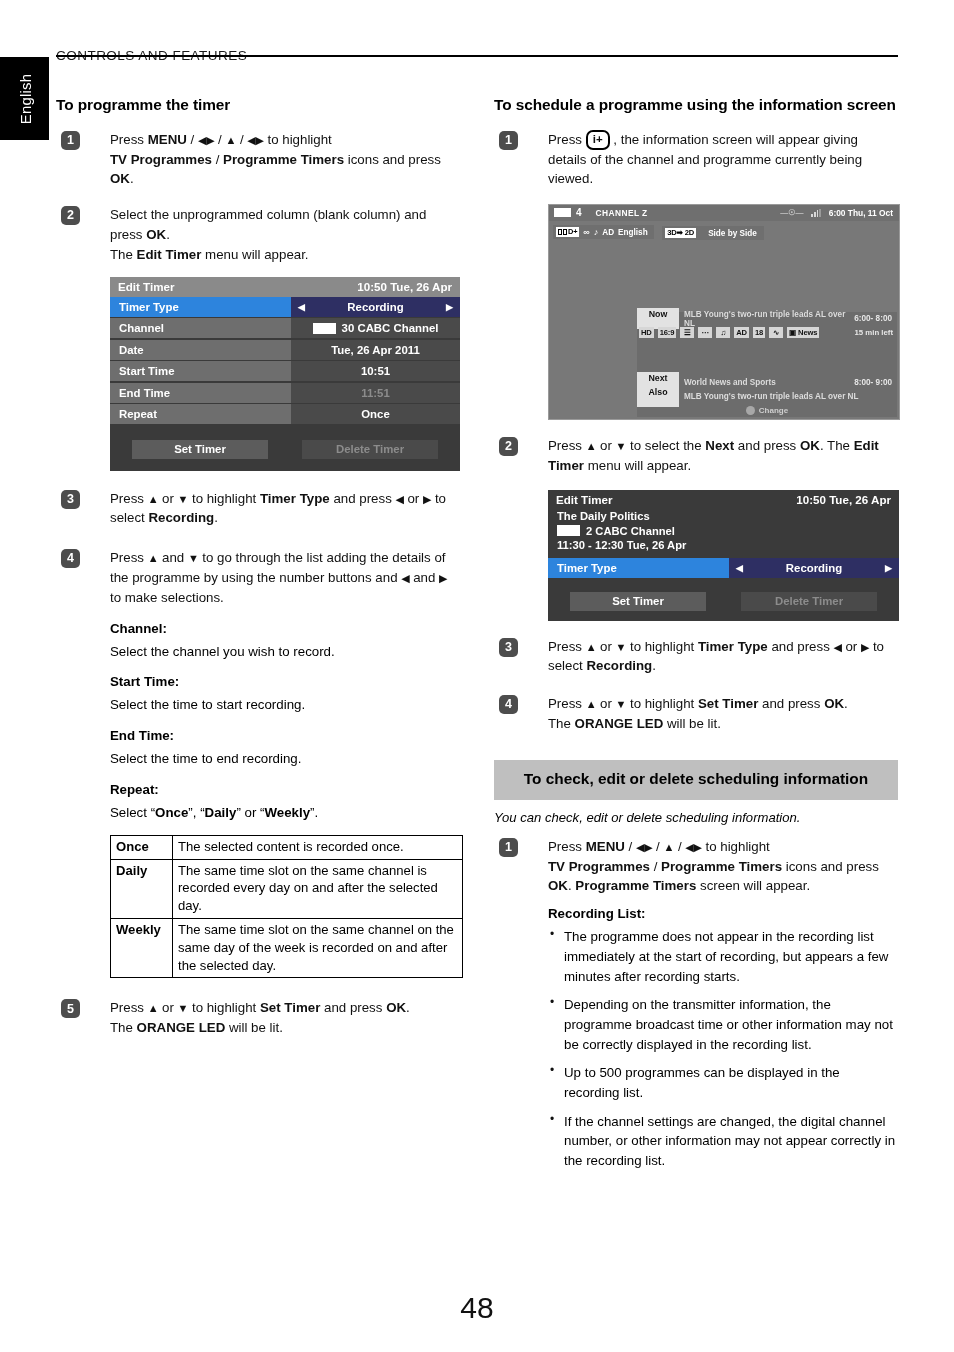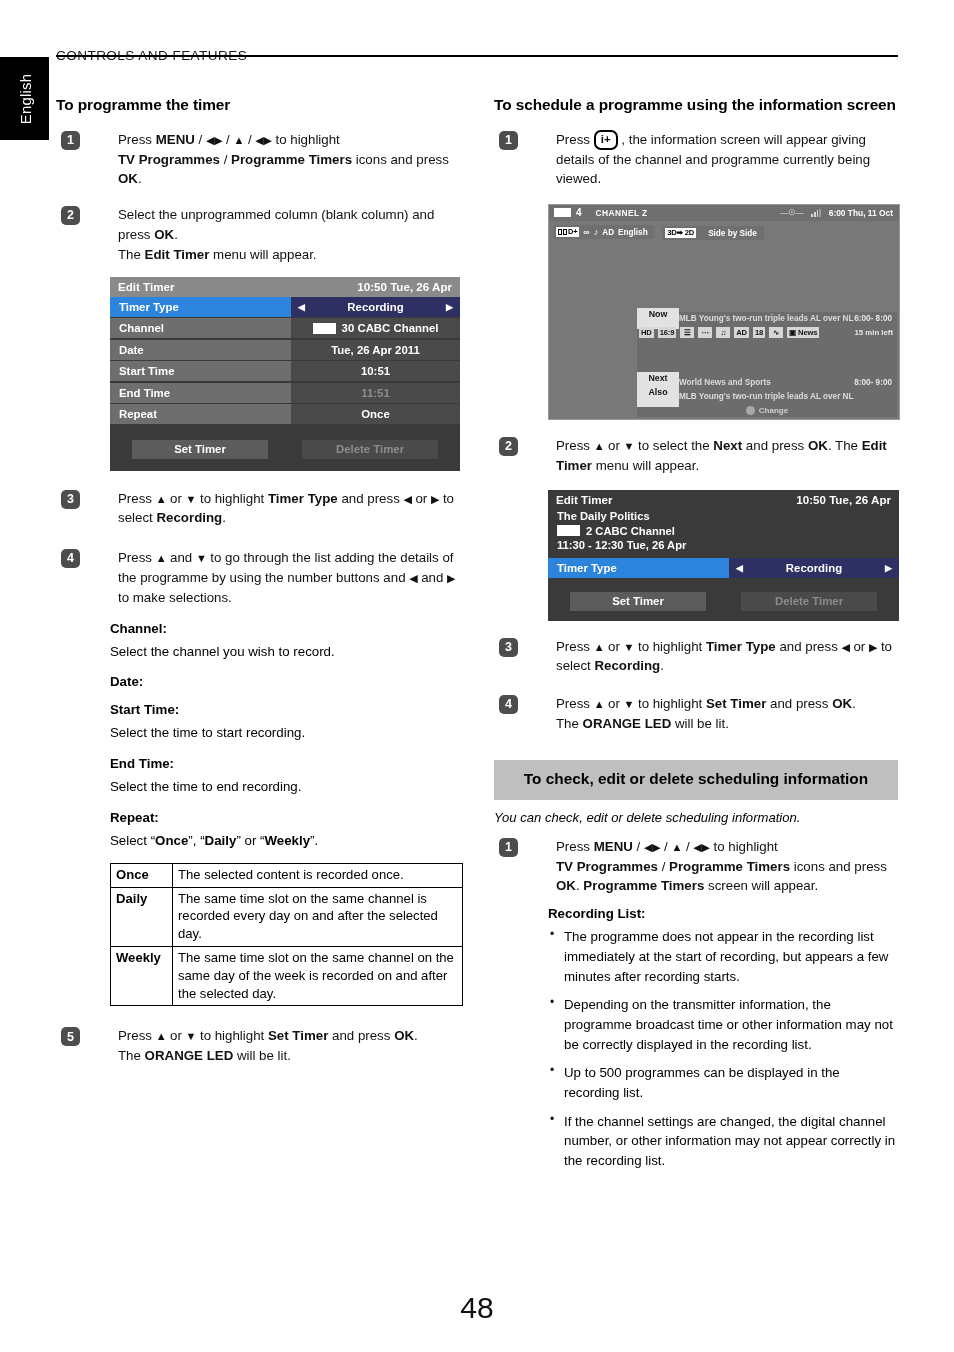--- a/index.html
+++ b/index.html
@@ -60,21 +60,21 @@
   
   .step { position: relative; padding-left: 54px; margin-bottom: 16px; }
   .step .num {
     position: absolute; left: 5px; top: 1px;
     width: 19px; height: 19px; border-radius: 5px;
     background: #4d4d4d; color: #fff;
     font-size: 12.5px; font-weight: bold;
     display: flex; align-items: center; justify-content: center;
     line-height: 1;
   }
-  .step .body { font-size: 13.3px; line-height: 1.49; color: #111; margin-left: 8px; }
+  .step .body { font-size: 13.3px; line-height: 1.49; color: #111; }
   .step .body b { font-weight: bold; }
   .sub-head { font-size: 13.3px; font-weight: bold; margin-top: 13px; margin-bottom: 6px; }
   .sub-body { font-size: 13.3px; line-height: 1.49; margin-bottom: 4px; }
   .indent { padding-left: 54px; }
 
   .arrow { font-size: 11px; letter-spacing: -0.02em; }
   .info-key {
     display: inline-block;
     border: 2px solid #000; border-radius: 7px;
     padding: 0px 5px 1px 5px;
@@ -235,20 +235,21 @@
   }
   .epg-line {
     display: flex; align-items: center; height: 13px;
     margin-bottom: 1px;
   }
   .epg-pill {
     width: 42px; text-align: center;
     background: #e2e2e2; color: #111;
     font-size: 8.8px; font-weight: bold;
     height: 21px; line-height: 13px;
+    margin-right: 5px;
   }
   .epg-txt { font-size: 8.2px; font-weight: bold; color: #dcdcdc; flex: 1; }
   .epg-time { font-size: 8.2px; font-weight: bold; color: #e6e6e6; padding-right: 5px; }
   .epg-icons {
     display: flex; align-items: center; gap: 4px;
     height: 13px; padding-left: 2px; margin-bottom: 1px;
   }
   .ic {
     background: #d6d6d6; color: #111;
     font-size: 7.6px; font-weight: bold;
@@ -369,21 +370,20 @@
 
     <div class="step" style="margin-bottom:6px">
       <div class="num">4</div>
       <div class="body">Press <span class="arrow">▲</span> and <span class="arrow">▼</span> to go through the list adding the details of the programme by using the number buttons and <span class="arrow">◀</span> and <span class="arrow">▶</span> to make selections.</div>
     </div>
 
     <div class="indent">
       <div class="sub-head">Channel:</div>
       <div class="sub-body">Select the channel you wish to record.</div>
 
-      <div class="sub-head">Date:</div>
 
       <div class="sub-head">Start Time:</div>
       <div class="sub-body">Select the time to start recording.</div>
 
       <div class="sub-head">End Time:</div>
       <div class="sub-body">Select the time to end recording.</div>
 
       <div class="sub-head">Repeat:</div>
       <div class="sub-body">Select “<b>Once</b>”, “<b>Daily</b>” or “<b>Weekly</b>”.</div>
 

